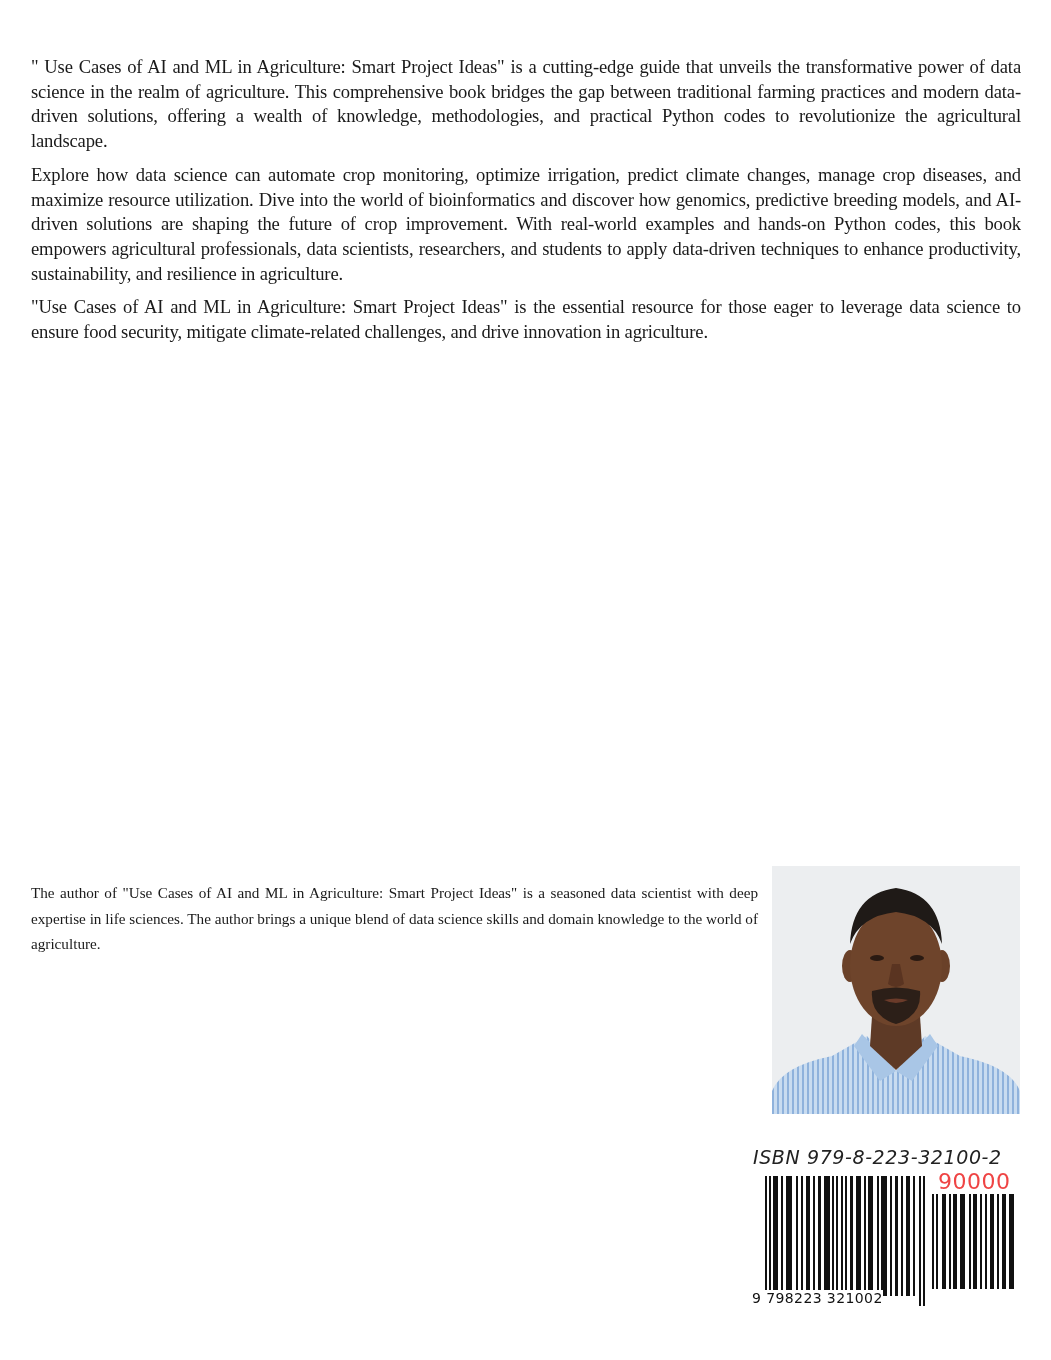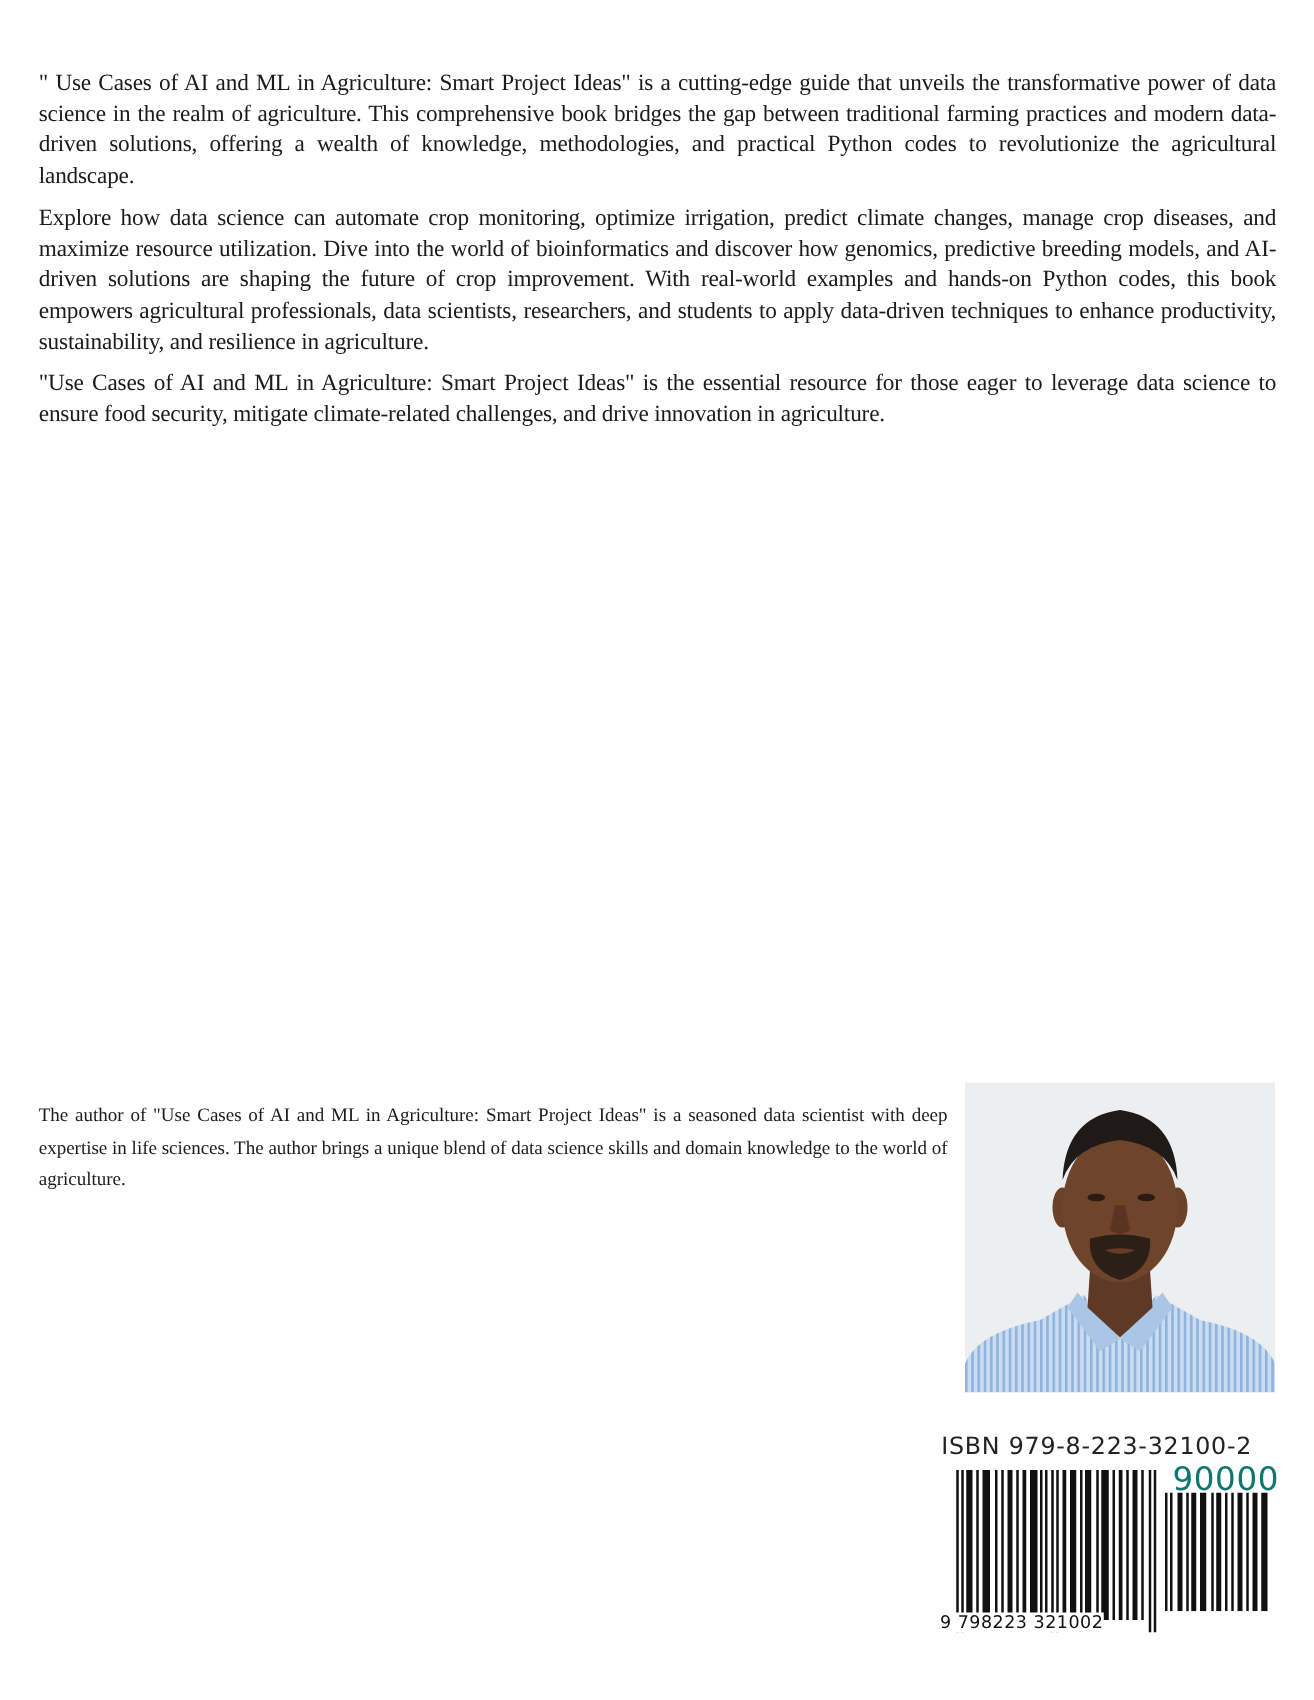--- a/index.html
+++ b/index.html
@@ -7,23 +7,23 @@
          font-family: "Liberation Serif", "DejaVu Serif", serif; color: #1a1a1a; }
   .blurb { position: absolute; left: 31px; top: 55px; width: 990px; }
   .blurb p { margin: 0 0 9px 0; font-size: 18.6px; line-height: 24.7px; text-align: justify;
              letter-spacing: -0.15px; }
   .author { position: absolute; left: 31px; top: 880px; width: 727px; }
   .author p { margin: 0; font-size: 15.2px; line-height: 25.5px; text-align: justify; }
   .photo { position: absolute; left: 772px; top: 866px; width: 248px; height: 248px;
            background: #eeeff1; overflow: hidden; }
   .isbn-block { position: absolute; left: 752px; top: 1140px; width: 262px; height: 200px; background:#fff; }
   .isbn-text { position: absolute; left: 1px; top: 6px; font-family: "DejaVu Sans", sans-serif;
-               font-size: 19px; letter-spacing: 0.6px; color: #222; }
+               font-size: 19px; letter-spacing: 0.6px; color: #222; font-style: italic; }
   .addon-text { position: absolute; left: 186px; top: 29px; font-family: "DejaVu Sans", sans-serif;
-                font-size: 26px; color: #0f766e; letter-spacing: 0.5px; }
+                font-size: 22px; color: #ef4444; letter-spacing: 0.5px; }
   .bars-main { position: absolute; left: 12px; top: 36px; width: 164px; height: 130px; }
   .bars-addon { position: absolute; left: 180px; top: 54px; width: 90px; height: 95px; }
   .ean-text { position: absolute; left: 0px; top: 150px; font-family: "DejaVu Sans", sans-serif;
               font-size: 14px; color: #111; letter-spacing: 0.4px; background: #fff; }
 </style>
 </head>
 <body>
 
 <div class="blurb">
   <p>" Use Cases of AI and ML in Agriculture: Smart Project Ideas" is a cutting-edge guide that unveils the transformative power of data science in the realm of agriculture. This comprehensive book bridges the gap between traditional farming practices and modern data-driven solutions, offering a wealth of knowledge, methodologies, and practical Python codes to revolutionize the agricultural landscape.</p>

